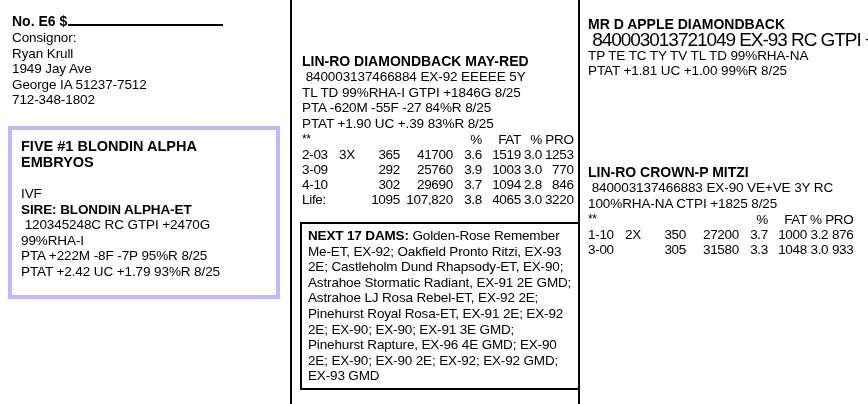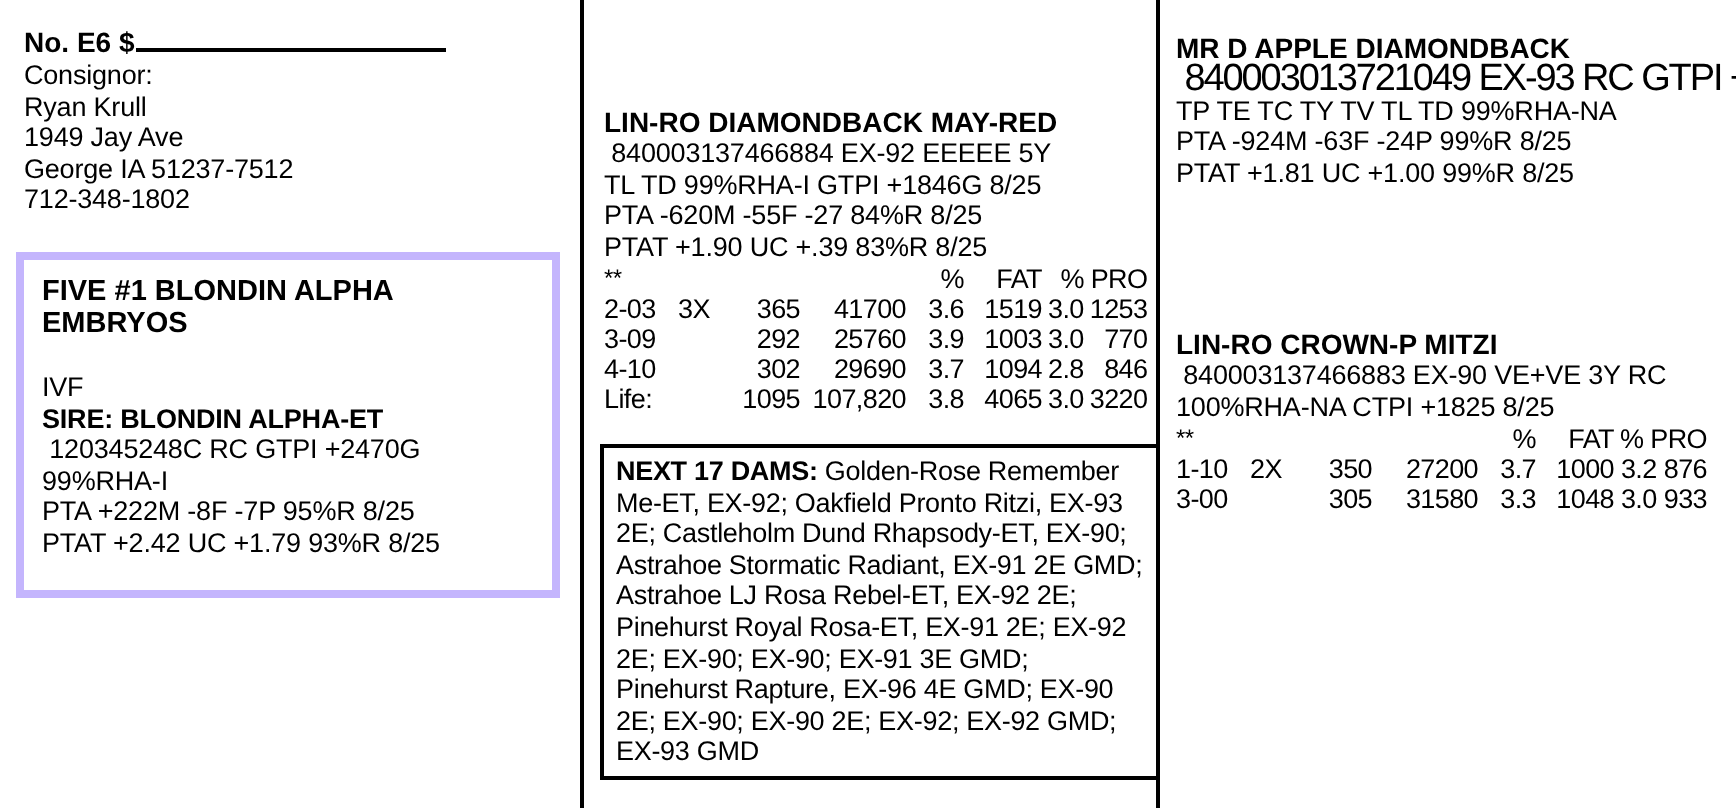--- a/index.html
+++ b/index.html
@@ -273,21 +273,20 @@
     </div>
 
   </div>
 
   <div class="col col-right">
 
     <div class="right-blk-1">
       <div class="mid-title">MR D APPLE DIAMONDBACK</div>
       <div class="reg-condensed"> 840003013721049 EX-93 RC GTPI +1936G</div>
       <div class="ln">TP TE TC TY TV TL TD 99%RHA-NA</div>
-      <div class="ln">PTA -924M -63F -24P 99%R 8/25</div>
       <div class="ln">PTAT +1.81 UC +1.00 99%R 8/25</div>
     </div>
 
     <div class="right-blk-2">
       <div class="mid-title">LIN-RO CROWN-P MITZI</div>
       <div class="ln"> 840003137466883 EX-90 VE+VE 3Y RC</div>
       <div class="ln">100%RHA-NA CTPI +1825 8/25</div>
 
       <table class="prodtable">
         <tbody>

